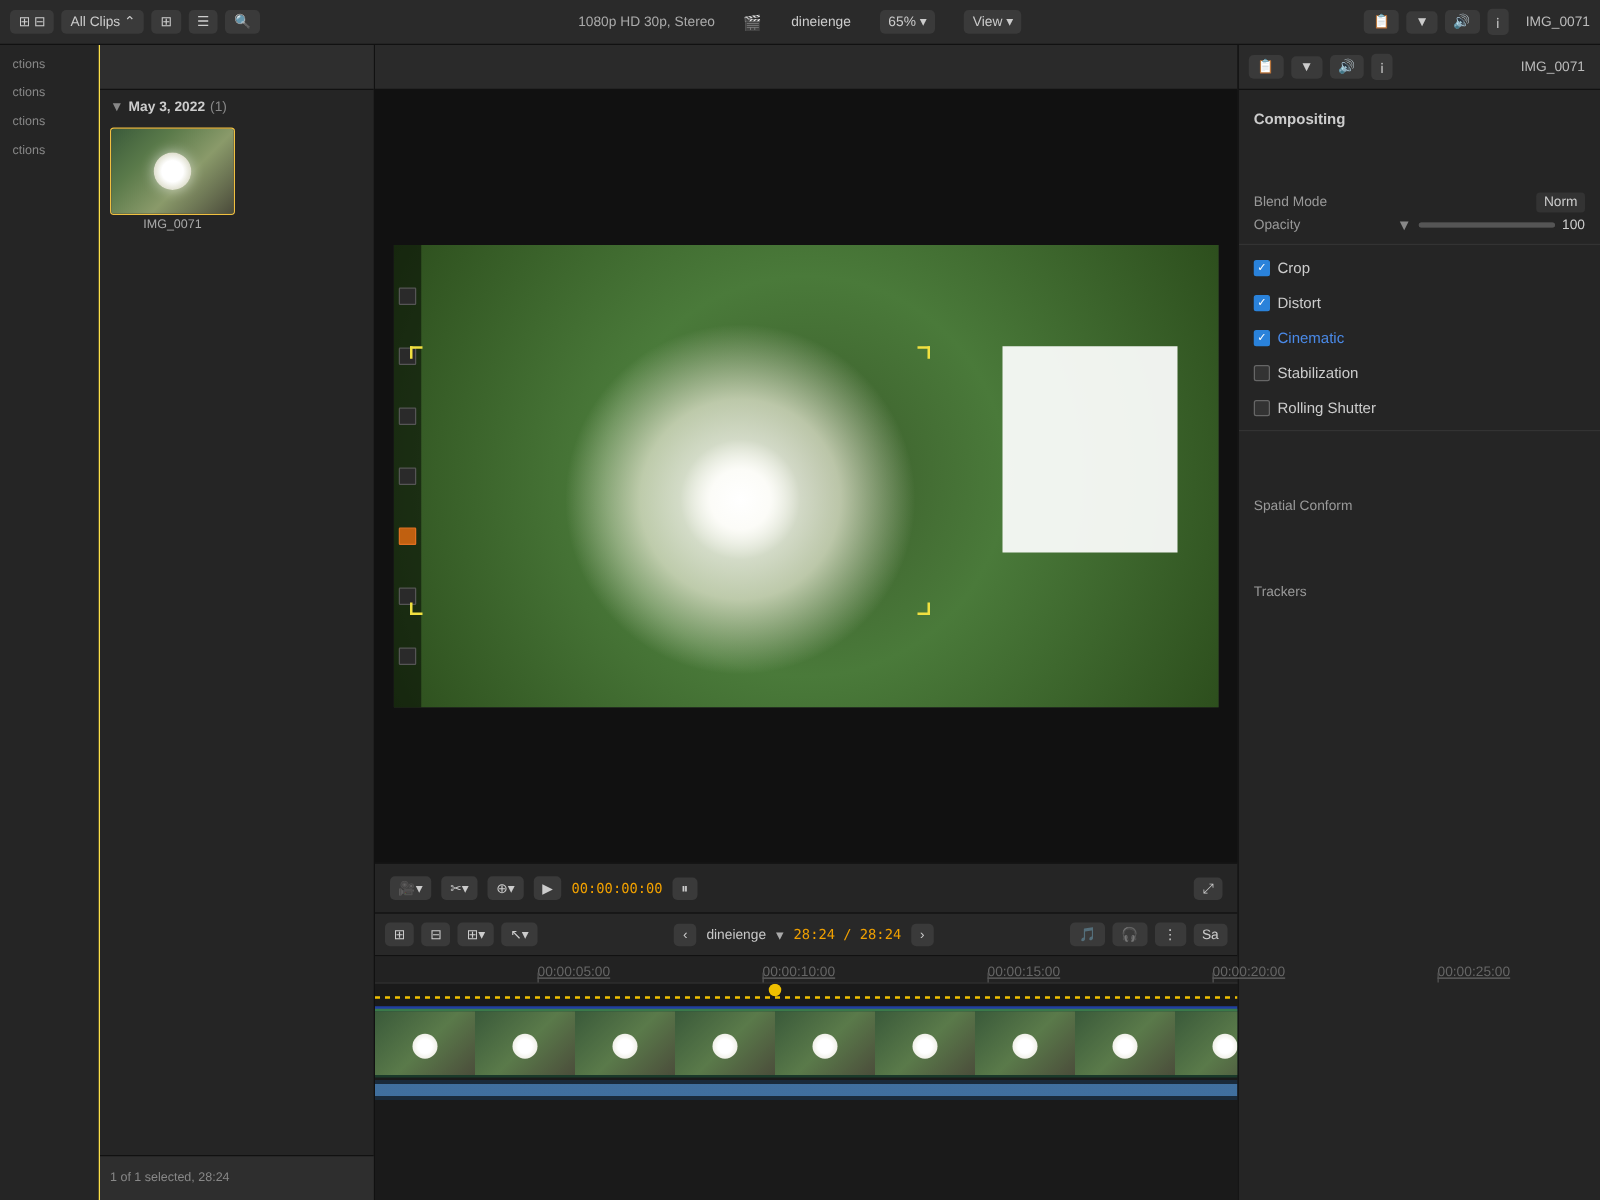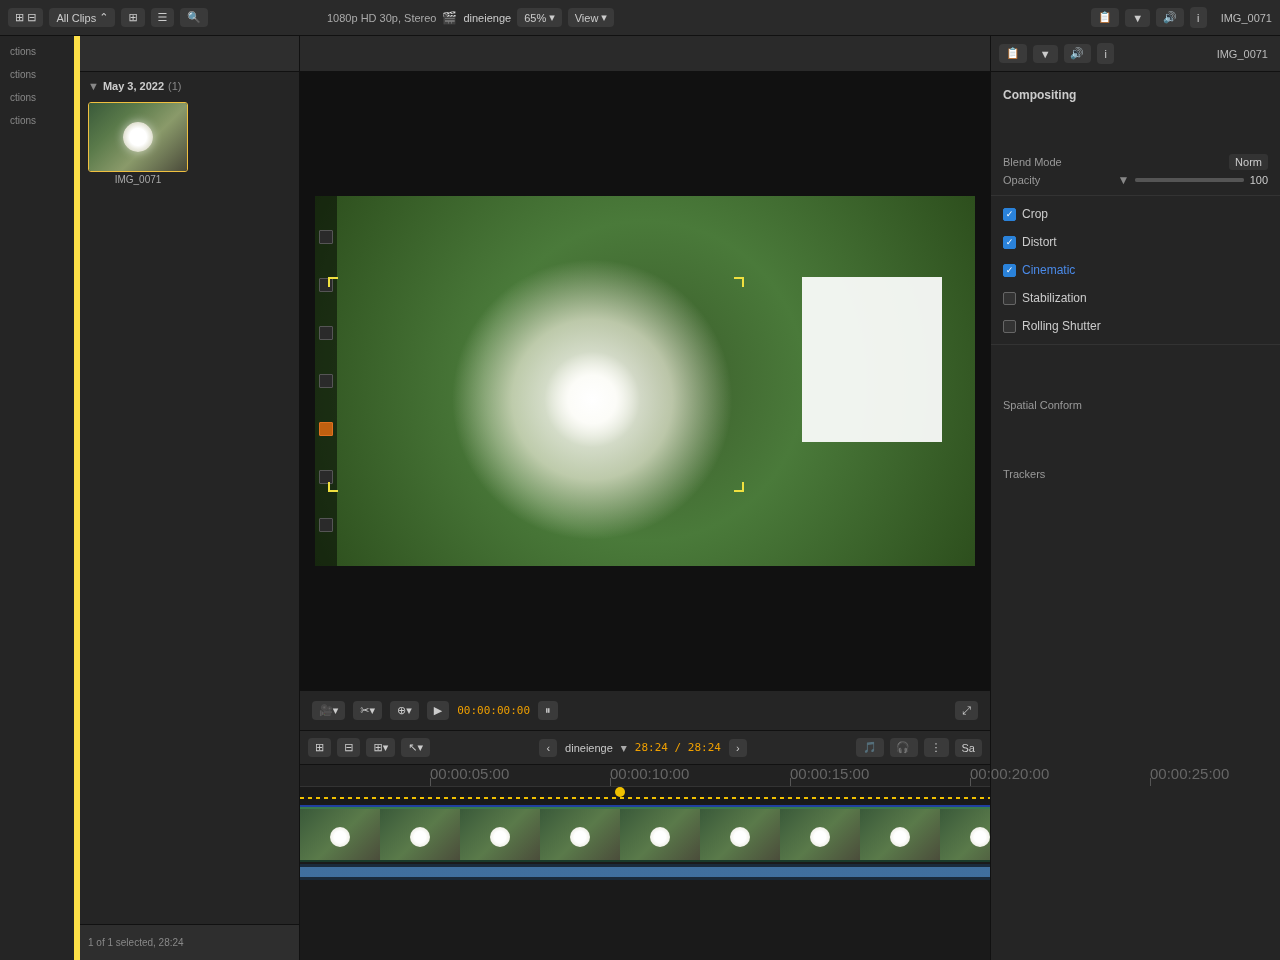--- a/index.html
+++ b/index.html
@@ -21,21 +21,21 @@
       display: flex;
       align-items: center;
       padding: 0 8px;
       gap: 6px;
       position: relative;
     }
     .top-bar-left {
       display: flex; align-items: center; gap: 6px; flex: 1;
     }
     .top-bar-center {
-      display: flex; align-items: center; gap: 6px; flex: 2; 
+      display: flex; align-items: center; gap: 23px; flex: 2; justify-content: center;
     }
     .top-bar-right {
       display: flex; align-items: center; gap: 6px; flex: 1; justify-content: flex-end;
     }
     .btn-icon {
       background: #3a3a3a;
       border: none;
       border-radius: 4px;
       color: #ccc;
       padding: 3px 7px;
@@ -47,21 +47,21 @@
     
     .main-layout {
       display: flex;
       height: calc(100% - 36px);
     }
 
     
     .left-sidebar {
       width: 80px;
       background: #252525;
-      border-right: 6px solid #fde047;
+      border-right: 1px solid #fde047;
       display: flex;
       flex-direction: column;
       padding: 4px 0;
     }
     .sidebar-item {
       padding: 6px 8px;
       font-size: 10px;
       color: #888;
       cursor: pointer;
       border-left: 2px solid transparent;
@@ -259,23 +259,24 @@
       height: 22px;
       background: #222;
       border-bottom: 1px solid #333;
       display: flex; align-items: center;
       padding: 0 8px;
       position: relative;
     }
     .ruler-tick {
       position: absolute;
       bottom: 0; top: 0;
-      display: flex; align-items: flex-start;
-      font-size: 15px; color: #666;
+      display: flex; align-items: flex-end;
+      font-size: 11px; color: #666;
       padding-bottom: 2px;
+      text-decoration: underline;
     }
     .ruler-tick::before {
       content: ''; position: absolute; left: 0; bottom: 0;
       width: 1px; height: 8px; background: #555;
     }
     .timeline-tracks {
       flex: 1;
       background: #1a1a1a;
       position: relative;
       overflow: hidden;

